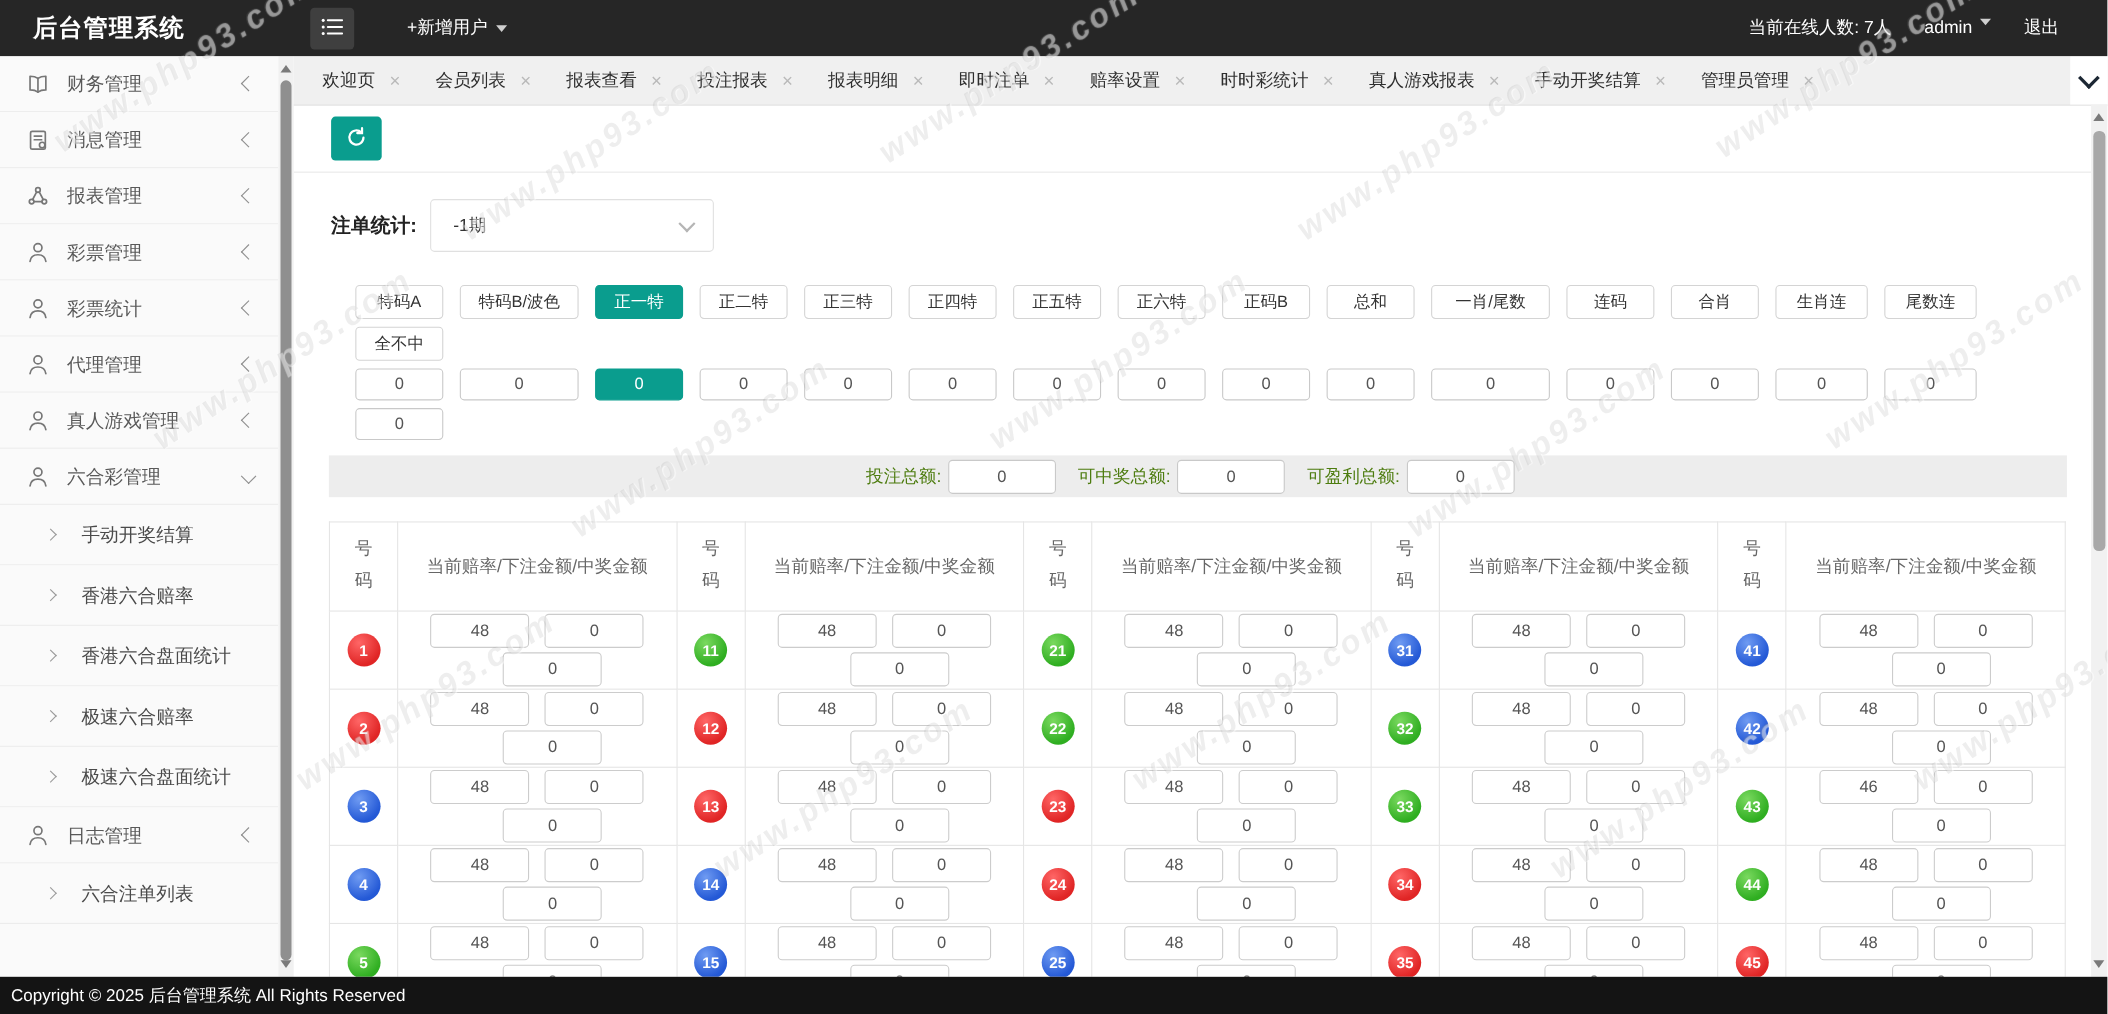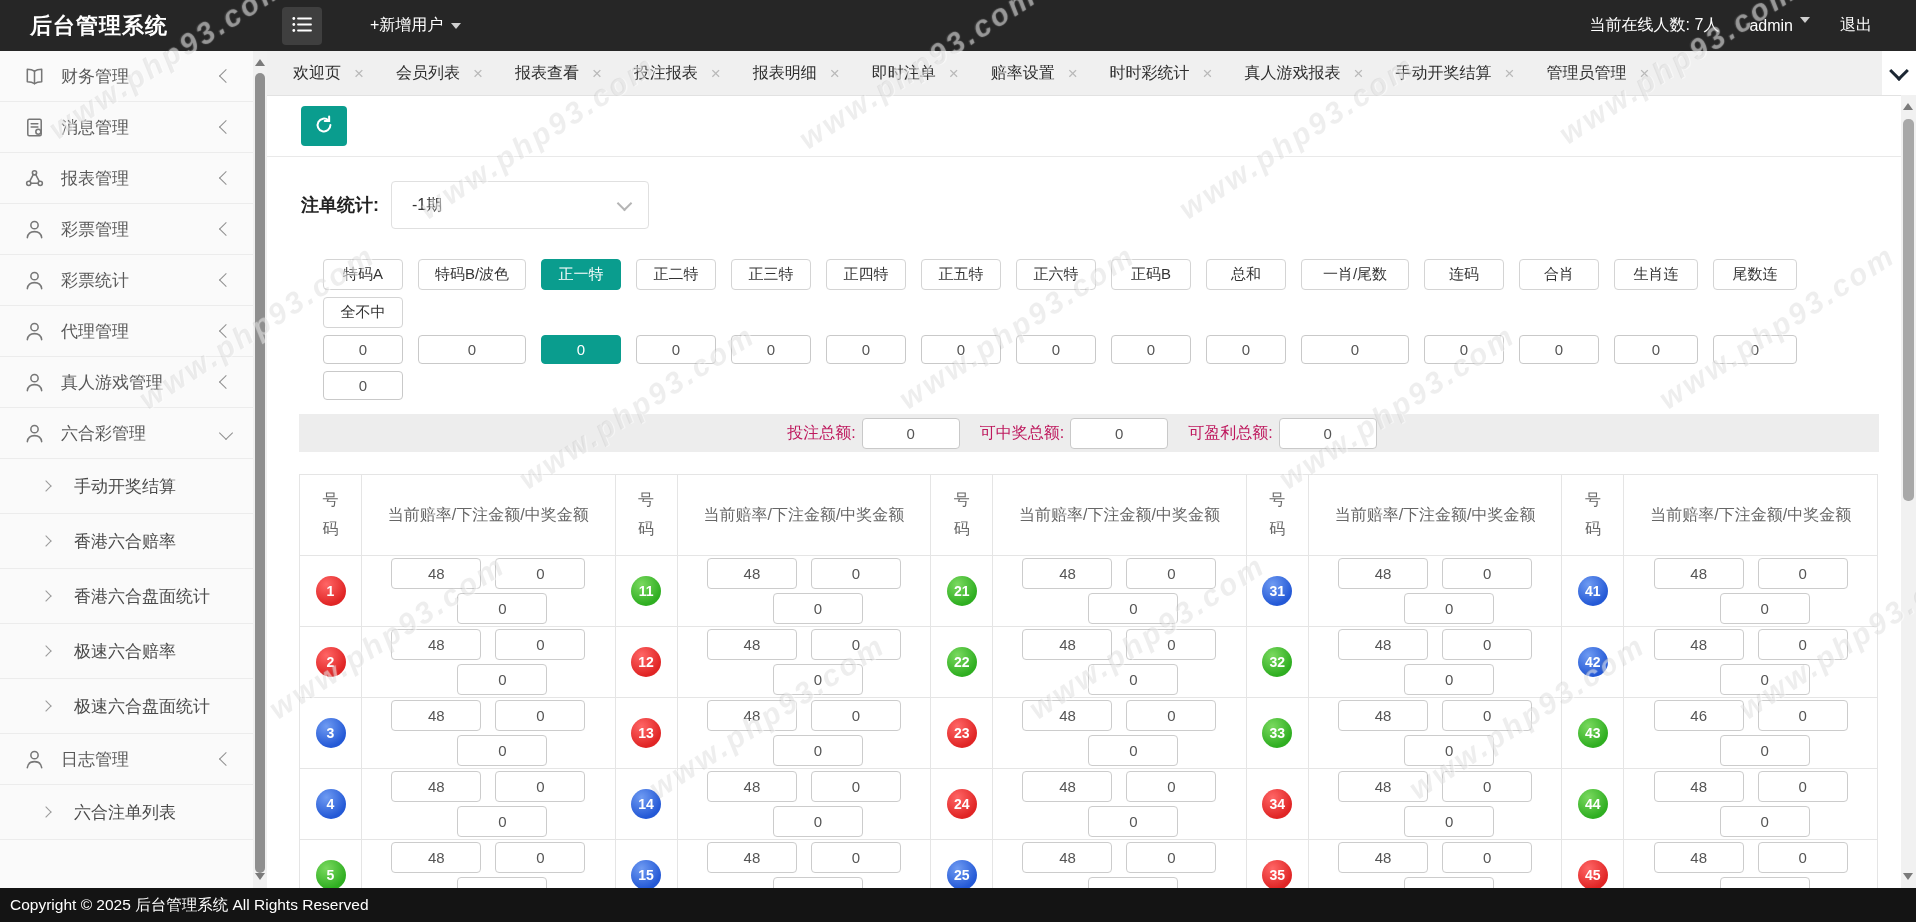--- a/index.html
+++ b/index.html
@@ -74,21 +74,21 @@
         cursor:pointer;font-family:inherit;padding:0 4px;white-space:nowrap;}
   .fbtn.r1{grid-row:1;}
   .fbtn.r2{grid-row:2;grid-column:1;}
   .fbtn[data-active="true"]{background:#0a9d8e;border-color:#0a9d8e;color:#fff;}
   .fin{height:29px;border:1px solid #c9c9c9;border-radius:4px;text-align:center;font-size:15px;color:#555;
        width:100%;box-sizing:border-box;background:#fff;font-family:inherit;}
   .fin.r3{grid-row:3;}
   .fin.r4{grid-row:4;grid-column:1;}
   .fin[data-active="true"]{background:#0a9d8e;border-color:#0a9d8e;color:#fff;}
   .totals{height:38px;background:#ededed;margin:14px 22px 0 32px;display:flex;align-items:center;justify-content:center;gap:6px;}
-  .totals .tlabel{font-size:16px;color:#be185d;}
+  .totals .tlabel{font-size:16px;color:#4d7c0f;}
   .totals input{width:92px;height:27px;border:1px solid #c9c9c9;border-radius:4px;background:#fff;
                 text-align:center;font-size:15px;color:#555;margin-right:14px;font-family:inherit;}
   
   .bet-table{margin:22px 22px 0 32px;width:1579px;border-collapse:collapse;table-layout:fixed;}
   .bet-table th,.bet-table td{border:1px solid #e5e5e5;text-align:center;}
   .bet-table th{height:78px;font-weight:normal;color:#666;font-size:16px;background:#fff;}
   .th-no span{display:inline-block;width:17px;line-height:1.8;word-break:break-all;}
   .bet-table td{height:68px;}
   .ball{display:inline-flex;align-items:center;justify-content:center;width:30px;height:30px;border-radius:50%;
         color:#fff;font-size:14px;font-weight:bold;}

